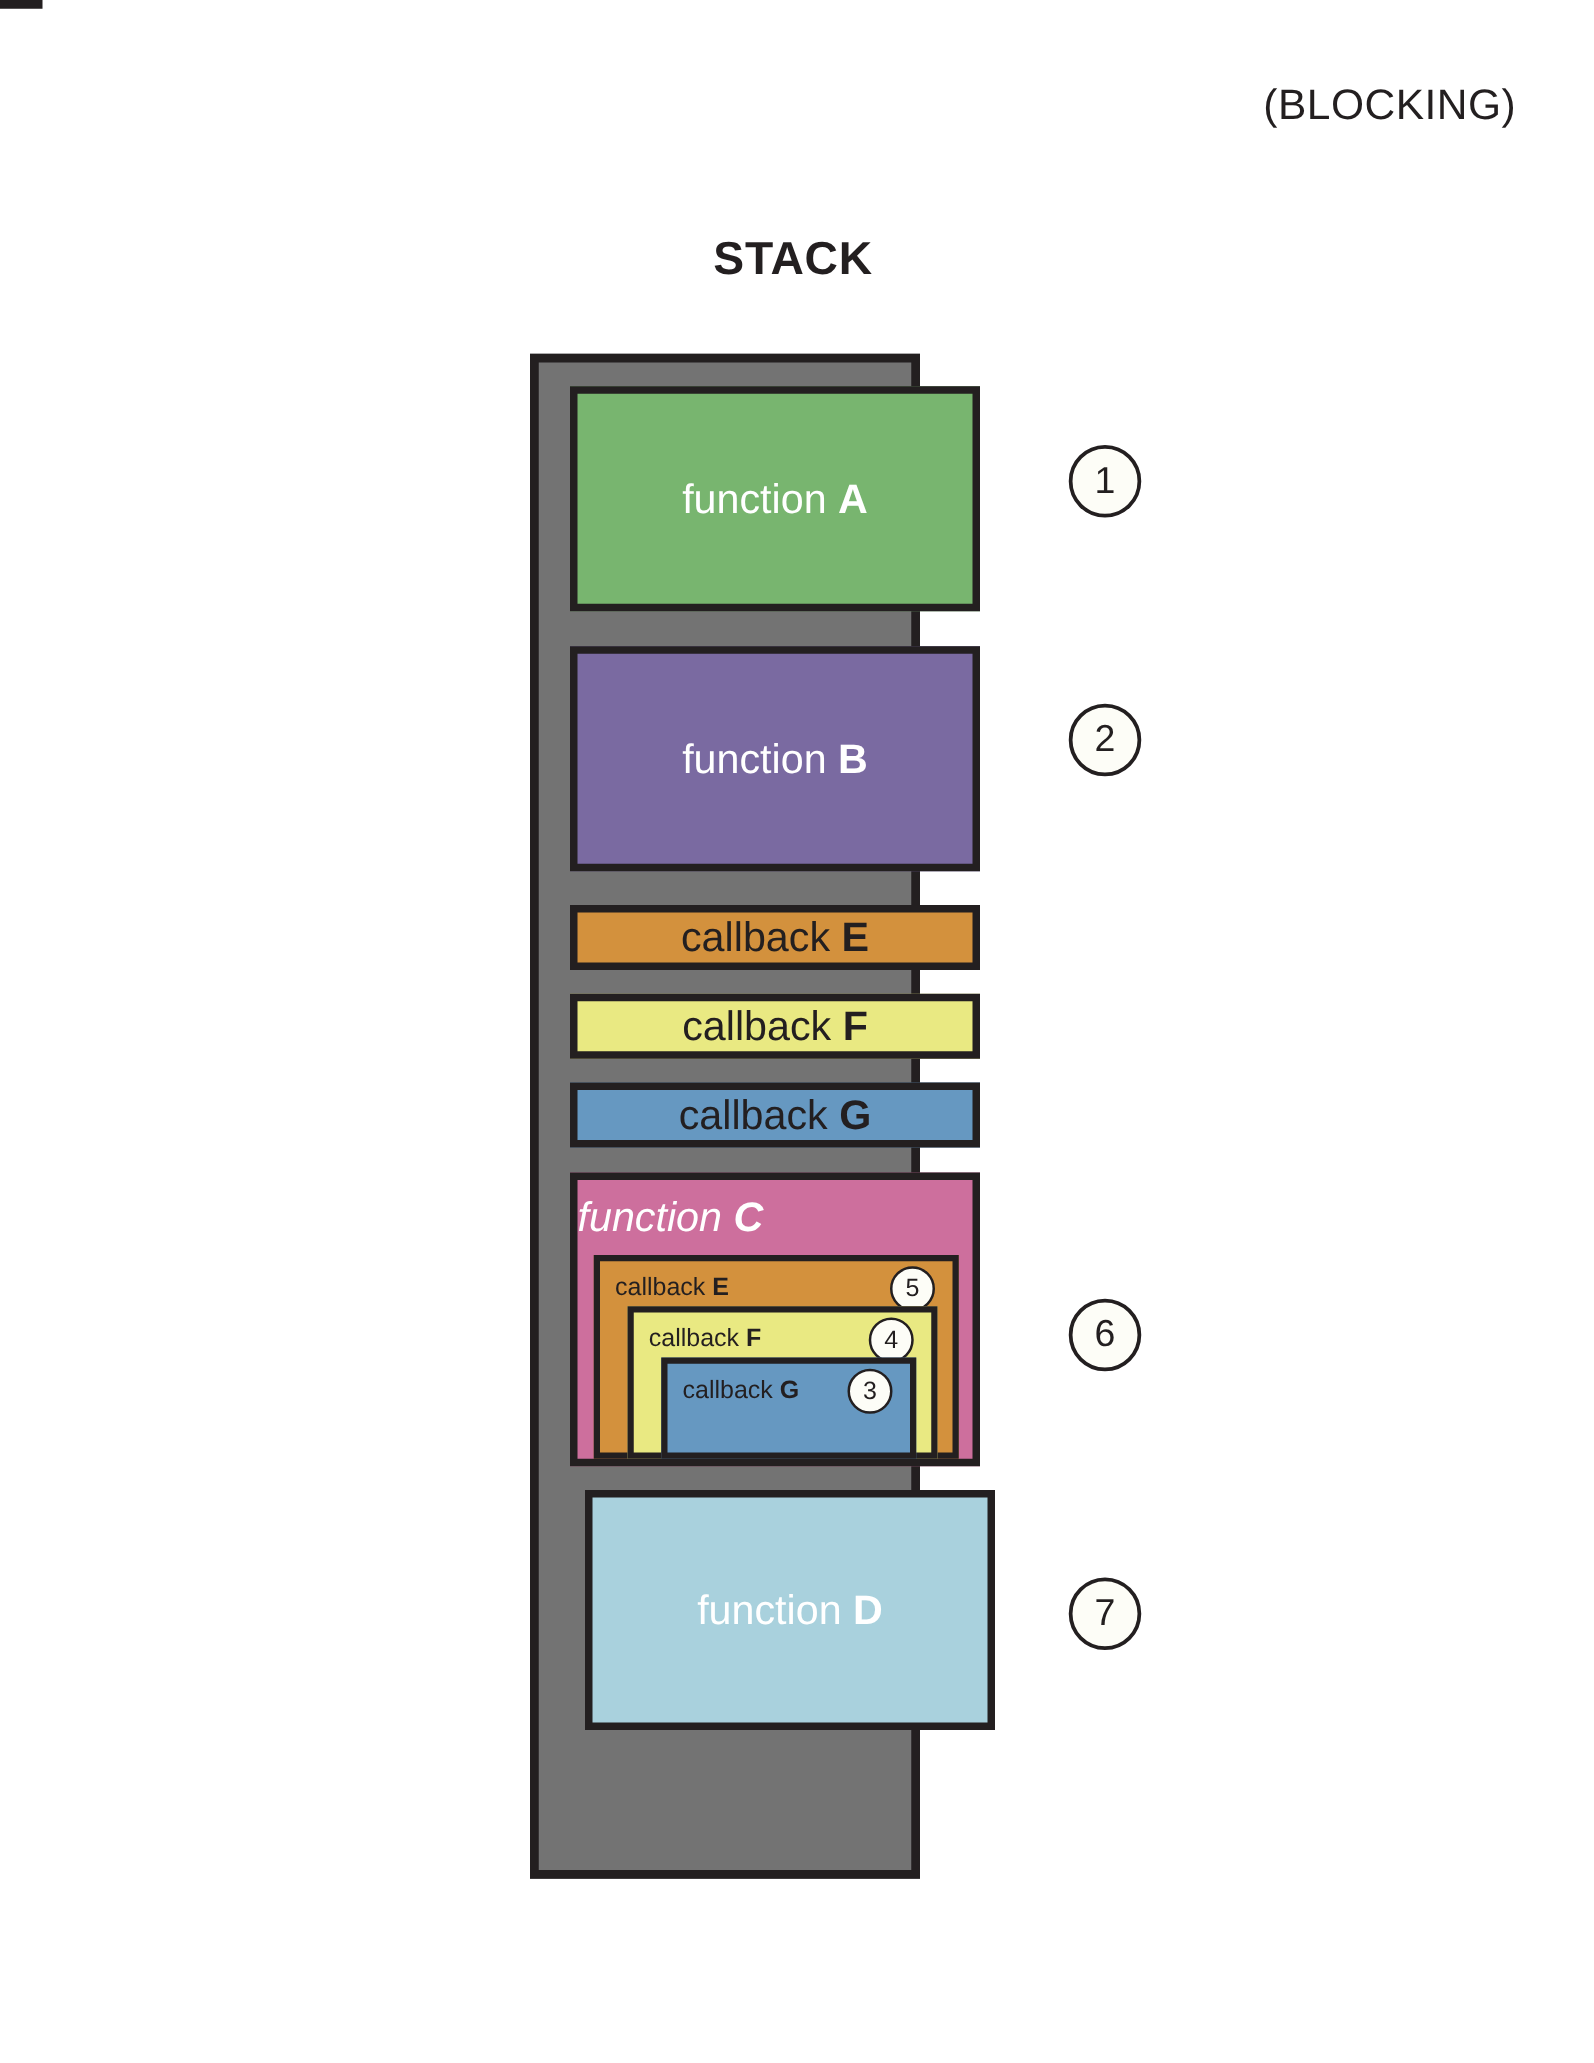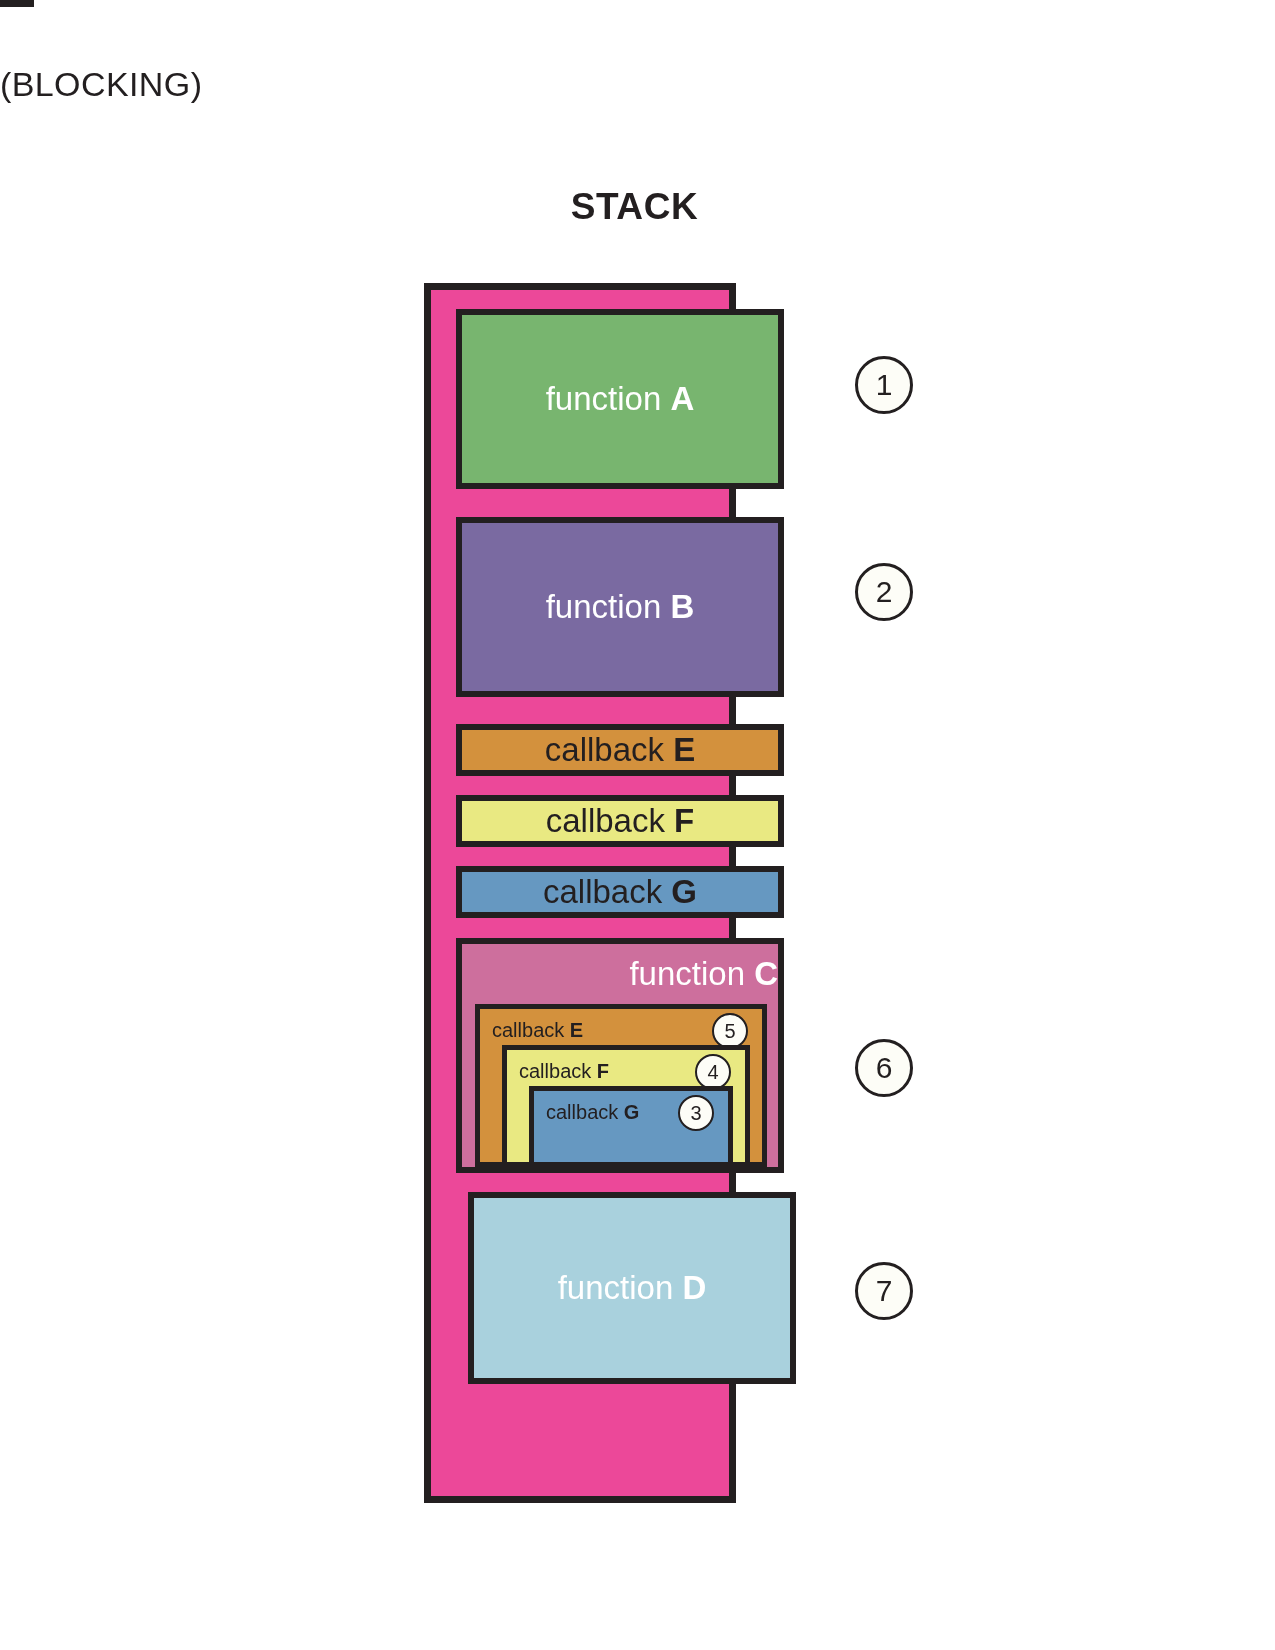--- a/index.html
+++ b/index.html
@@ -26,21 +26,21 @@
     height: 7px;
     background: #231f20;
   }
 
   
   .heading-block {
     position: absolute;
     left: 0;
     top: 62px;
     width: 1213px;
-    text-align: left;
+    text-align: right;
   }
   .heading-line {
     font-size: 34px;
     line-height: 45px;
     letter-spacing: 0.4px;
     color: #231f20;
     font-weight: 400;
   }
   .stack-title {
     position: absolute;
@@ -56,21 +56,21 @@
   }
 
   
   .stack-outer {
     position: absolute;
     left: 424px;
     top: 283px;
     width: 312px;
     height: 1220px;
     box-sizing: border-box;
-    background: #ec4899;
+    background: #737373;
     border: 7px solid #231f20;
   }
   .stack-inner {
     position: relative;
     width: 100%;
     height: 100%;
   }
 
   
   .frame {
@@ -115,25 +115,26 @@
   .cb-g-bar { top: 576px; background: #6698c1; }
 
   
   .fn-c {
     left: 25px;  top: 648px;
     width: 328px; height: 235px;
     background: #cd6f9d;
     display: block;
   }
   .fn-c-title {
-    text-align: right;
+    text-align: left;
     font-size: 33px;
     color: #ffffff;
     padding-top: 9px;
     line-height: 42px;
+    font-style: italic;
   }
 
   
   .nested {
     position: absolute;
     box-sizing: border-box;
     border: 5px solid #231f20;
   }
   .nested-label {
     position: absolute;

